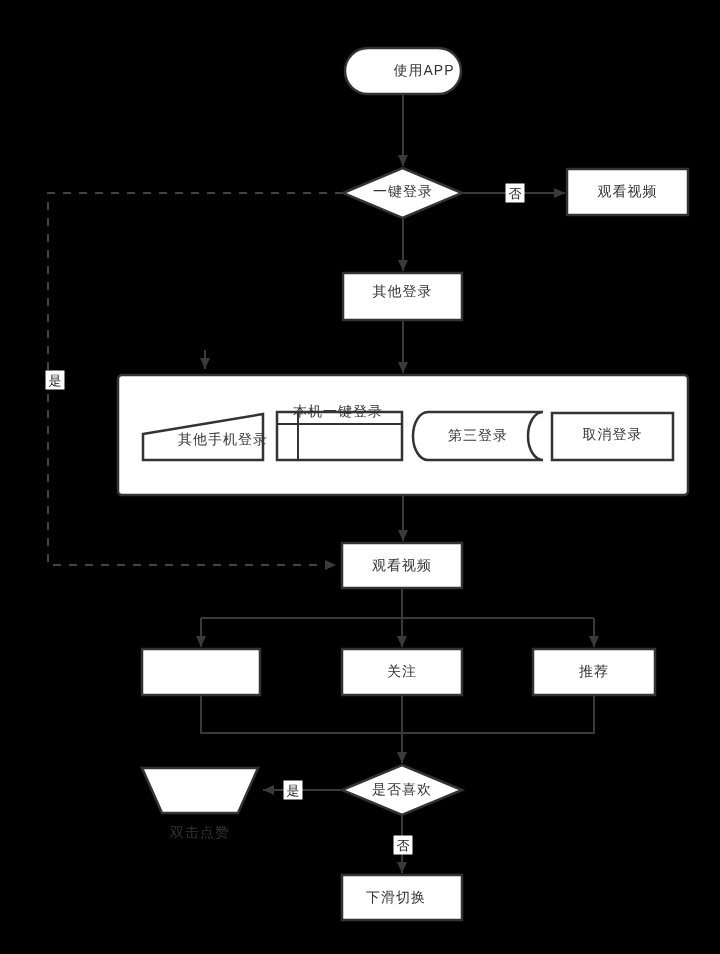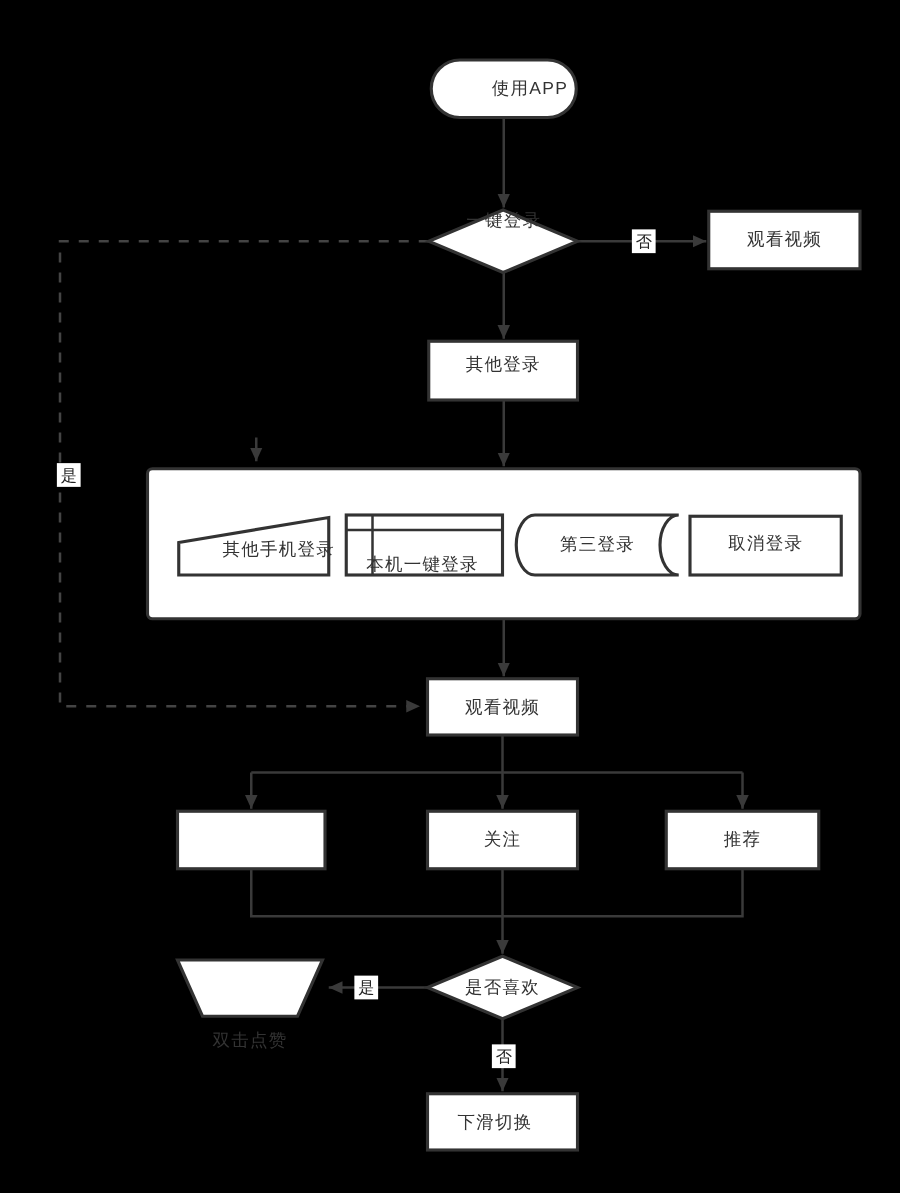--- a/index.html
+++ b/index.html
@@ -63,25 +63,25 @@
     <rect class="shape" x="342" y="543" width="120" height="45"></rect>
     <rect class="shape" x="142" y="649" width="118" height="46"></rect>
     <rect class="shape" x="342" y="649" width="120" height="46"></rect>
     <rect class="shape" x="533" y="649" width="122" height="46"></rect>
     <polygon class="shape" points="402,765 462,790 402,815 342,790"></polygon>
     <polygon class="shape" points="142,768 258,768 238,813 162,813"></polygon>
     <rect class="shape" x="342" y="875" width="120" height="45"></rect>
   </svg>
 
   <div class="node-label" style="left:345px;top:48px;width:116px;height:46px;padding-left:21px;">使用APP</div>
-  <div class="node-label" style="left:343px;top:152px;width:120px;height:50px;">一键登录</div>
+  <div class="node-label" style="left:343px;top:167px;width:120px;height:50px;">一键登录</div>
   <div class="node-label" style="left:567px;top:169px;width:121px;height:46px;">观看视频</div>
   <div class="node-label" style="left:343px;top:273px;width:119px;height:37px;">其他登录</div>
   <div class="node-label" style="left:143px;top:420px;width:120px;height:40px;margin-left:20px;">其他手机登录</div>
-  <div class="node-label" style="left:298px;top:428px;width:80px;height:48px;">本机一键登录</div>
+  <div class="node-label" style="left:298px;top:388px;width:80px;height:48px;">本机一键登录</div>
   <div class="node-label" style="left:413px;top:412px;width:130px;height:48px;">第三登录</div>
   <div class="node-label" style="left:552px;top:413px;width:121px;height:43px;border-radius:10px;">取消登录</div>
   <div class="node-label" style="left:342px;top:543px;width:120px;height:45px;">观看视频</div>
   <div class="node-label" style="left:533px;top:649px;width:122px;height:46px;">推荐</div>
   <div class="node-label" style="left:342px;top:649px;width:120px;height:46px;">关注</div>
   <div class="node-label" style="left:342px;top:765px;width:120px;height:50px;">是否喜欢</div>
   <div class="node-label" style="left:142px;top:768px;width:116px;height:45px;margin-top:42px;">双击点赞</div>
   <div class="node-label" style="left:342px;top:875px;width:108px;height:45px;">下滑切换</div>
 
   <div class="edge-chip" style="left:515px;top:193px;">否</div>

